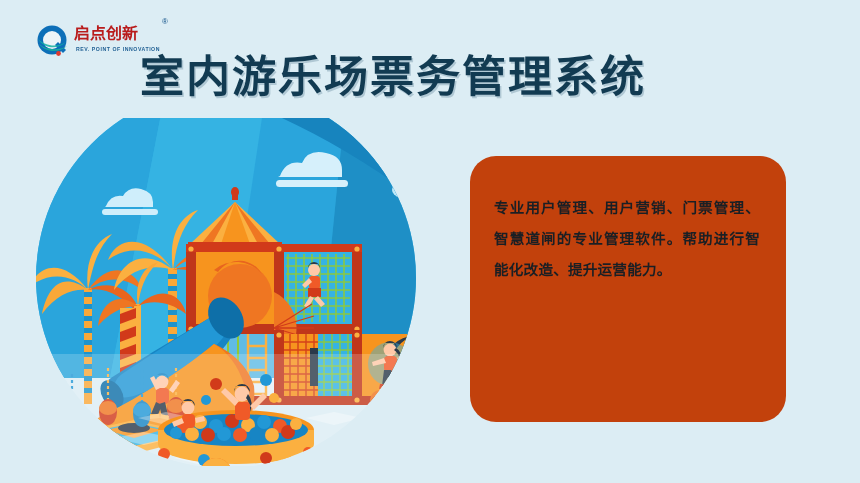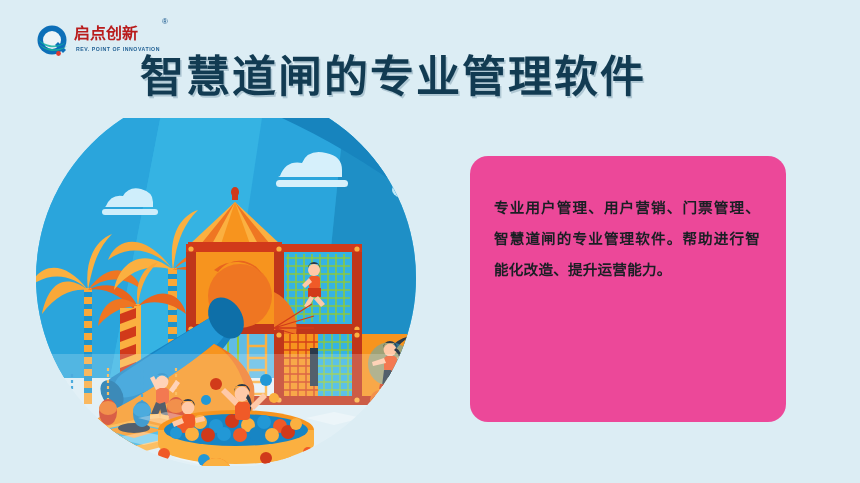--- a/index.html
+++ b/index.html
@@ -89,22 +89,22 @@
     font-family: "DejaVu Sans", "Liberation Sans", sans-serif;
   }
 
   
   #panel {
     position: absolute;
     left: 470px;
     top: 156px;
     width: 316px;
     height: 266px;
-    background: #ec4899;
-    border-radius: 18px;
+    background: #c2410c;
+    border-radius: 26px;
     box-sizing: border-box;
     padding: 36px 26px 20px 24px;
   }
   .panel-para {
     font-size: 14.6px;
     line-height: 31px;
     color: #1a1f24;
     font-weight: bold;
     letter-spacing: 0.2px;
     margin: 0;
@@ -138,21 +138,21 @@
         <circle cx="22.5" cy="29.5" r="2.4" fill="#e03a2f"></circle>
       </svg>
     </div>
     <div id="logo-wordmark">
       <span class="logo-cn">启点创新</span>
       <span class="logo-reg">®</span>
       <span class="logo-tag">REV. POINT OF INNOVATION</span>
     </div>
   </div>
 
-  <div id="title">智慧道闸的专业管理软件</div>
+  <div id="title">室内游乐场票务管理系统</div>
 
   <div id="art">
     <svg width="448" height="348" viewBox="0 0 448 348" xmlns="http://www.w3.org/2000/svg">
       <defs>
         <clipPath id="circleClip">
           <circle cx="208" cy="160" r="190"></circle>
         </clipPath>
         <clipPath id="floorClip">
           <rect x="0" y="236" width="448" height="112"></rect>
         </clipPath>

